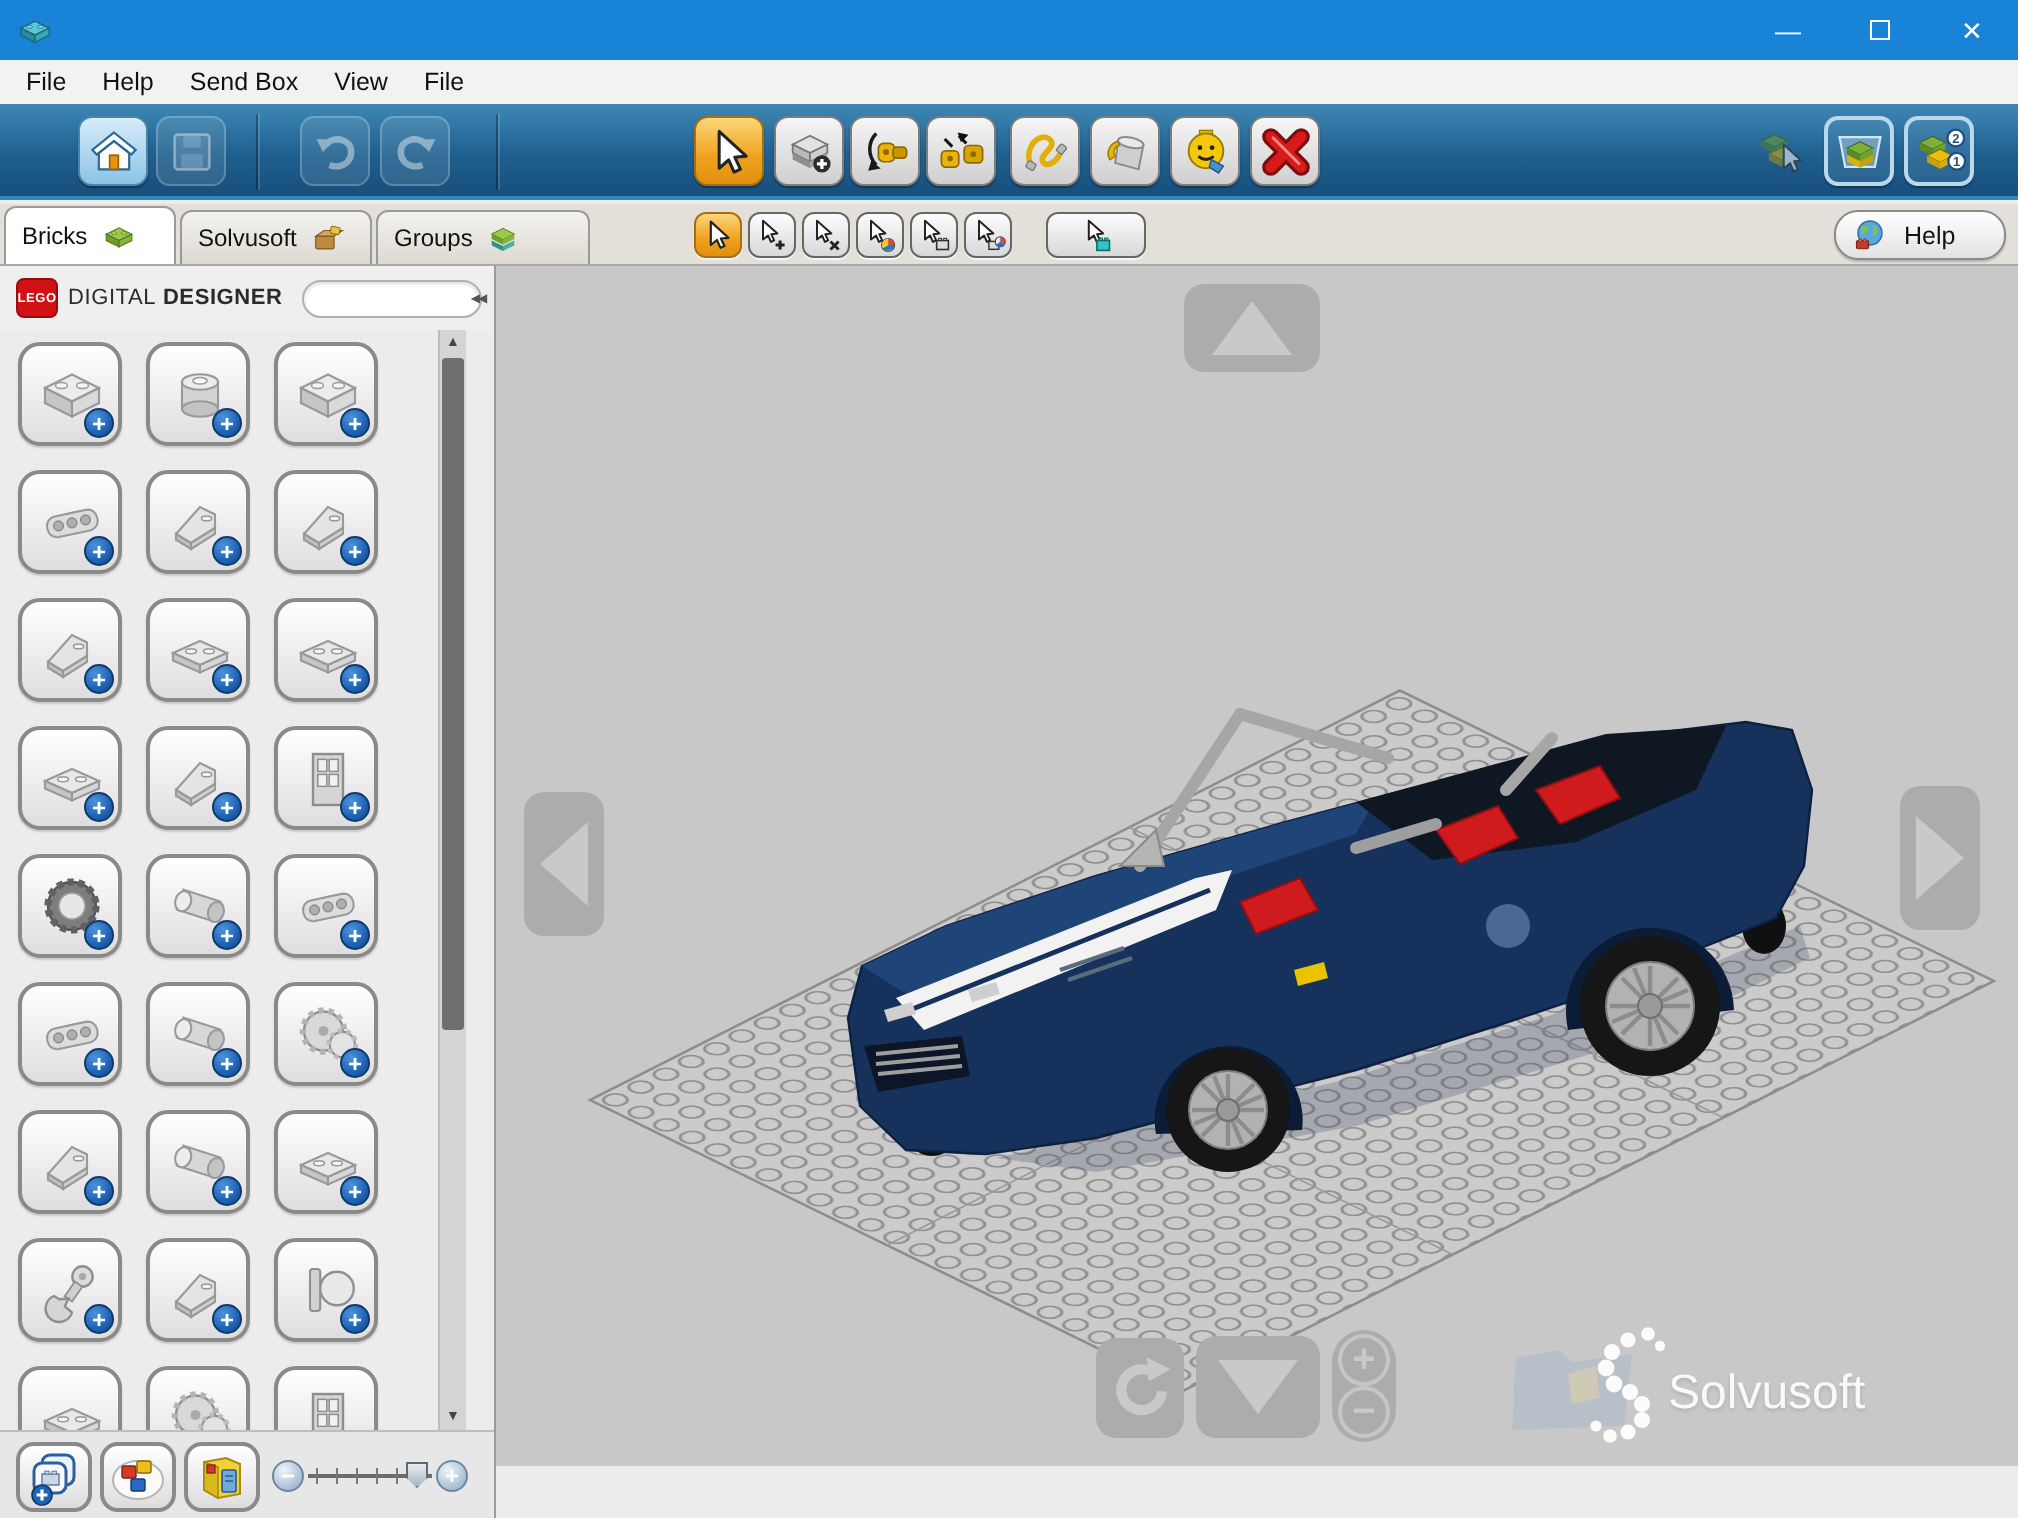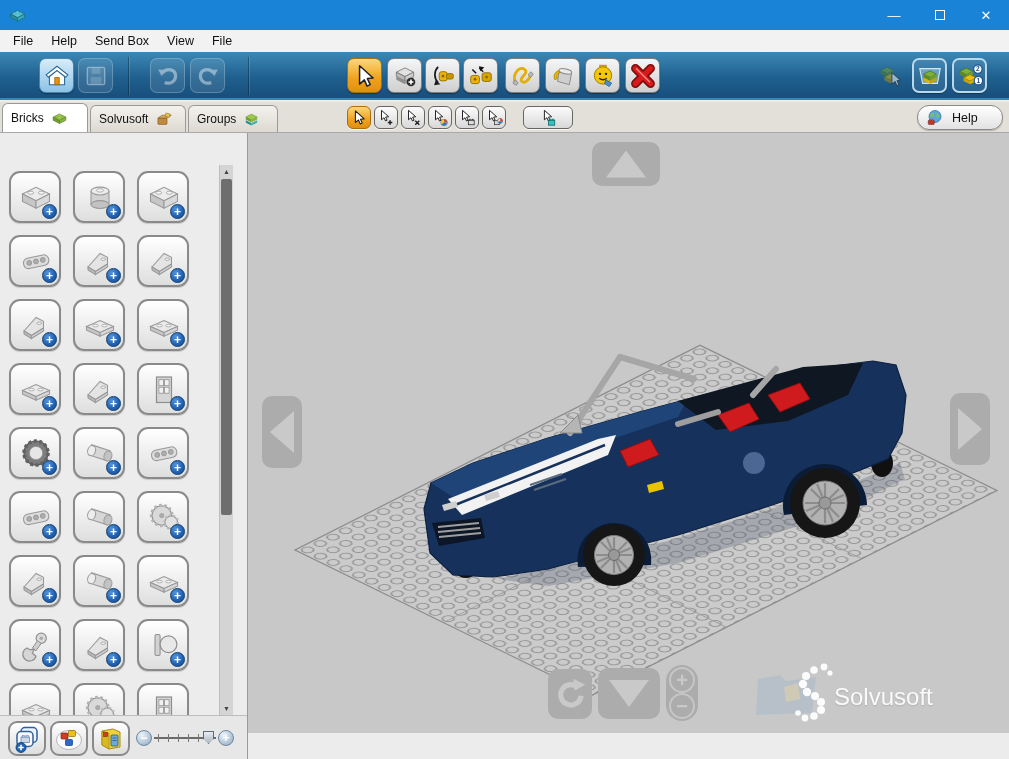--- a/index.html
+++ b/index.html
@@ -357,21 +357,21 @@
       </svg>
     </div>
     <div class="tab" style="left:90px; width:96px">
       <span>Solvusoft</span>
       <svg viewBox="0 0 24 24">
         <rect x="4" y="10" width="13" height="9" rx="1.5" fill="#c08a3e" stroke="#7d5a22" stroke-width=".8"></rect>
         <polygon points="4,10 10,6 23,6 17,10" fill="#d8a75c" stroke="#7d5a22" stroke-width=".8"></polygon>
         <rect x="14.5" y="3.5" width="6.5" height="5" rx="1" fill="#e9c04e" stroke="#8a6a00" stroke-width=".7" transform="rotate(12 18 6)"></rect>
       </svg>
     </div>
-    <div class="tab" style="left:188px; width:90px">
+    <div class="tab" style="left:188px; width:107px">
       <span>Groups</span>
       <svg viewBox="0 0 24 24">
         <polygon points="4,8.5 12,4.5 20,8.5 12,12.5" fill="#9ccb4c" stroke="#557a1e" stroke-width=".7"></polygon>
         <polygon points="4,8.5 12,12.5 12,16 4,12" fill="#6f9e2e"></polygon>
         <polygon points="20,8.5 12,12.5 12,16 20,12" fill="#85b53c"></polygon>
         <polygon points="4,13 12,17 12,20.5 4,16.5" fill="#2e8f8f"></polygon>
         <polygon points="20,13 12,17 12,20.5 20,16.5" fill="#44b0a8"></polygon>
       </svg>
     </div>
 
@@ -433,20 +433,30 @@
         <path d="M6,6 C9,4 12,5 11,8 C10,10 7,10.2 6,12 Z M14,4.5 C17,5.5 18.5,9 16.5,11 C14.5,13 13,11 14,9 Z" fill="#7dc15e"></path>
         <rect x="3" y="15" width="8" height="5.5" rx="1" fill="#c23a2a" stroke="#7e2015" stroke-width=".8"></rect>
         <circle cx="5.4" cy="15" r="1.1" fill="#d86a5a" stroke="#7e2015" stroke-width=".5"></circle>
         <circle cx="8.6" cy="15" r="1.1" fill="#d86a5a" stroke="#7e2015" stroke-width=".5"></circle>
       </svg>
       <span>Help</span>
     </div>
   </div>
 
   <div class="sidebar">
+    <div class="side-head">
+      <div class="lego-logo">
+          <span>LEGO</span>
+        </div>
+      <span class="brand">
+        <span>DIGITAL</span>&nbsp;<b>DESIGNER</b>
+      </span>
+      <input class="search-pill" value="" placeholder="" style="">
+      <div class="collapse-handle">◀◀</div>
+    </div>
 
     <div class="palette-wrap">
       <div class="palette-grid" id="palette-grid">
           <div class="pal-item">
             <svg class="pal-glyph">
               <use href="#sym-brick"></use>
             </svg>
             <span class="pal-badge">+</span>
           </div>
           <div class="pal-item">

